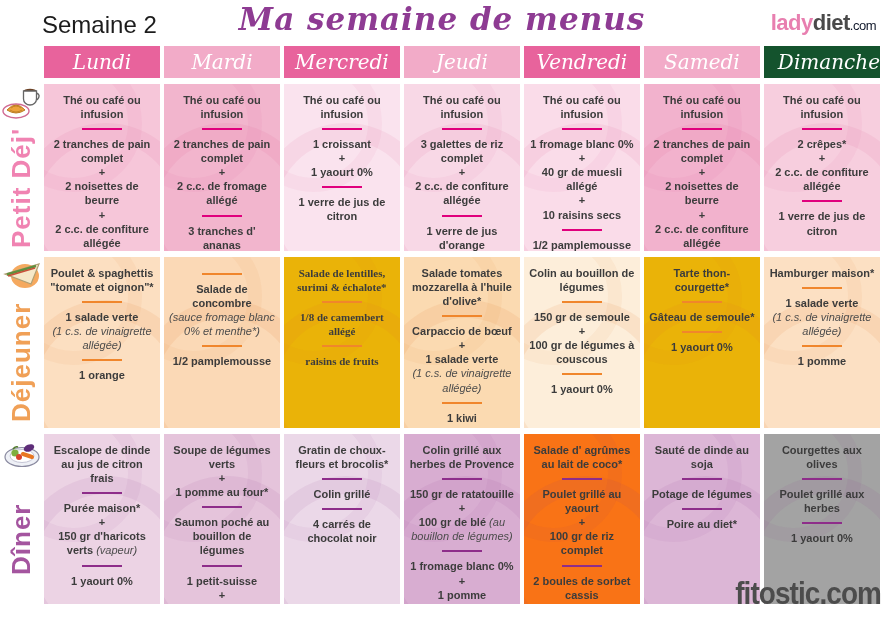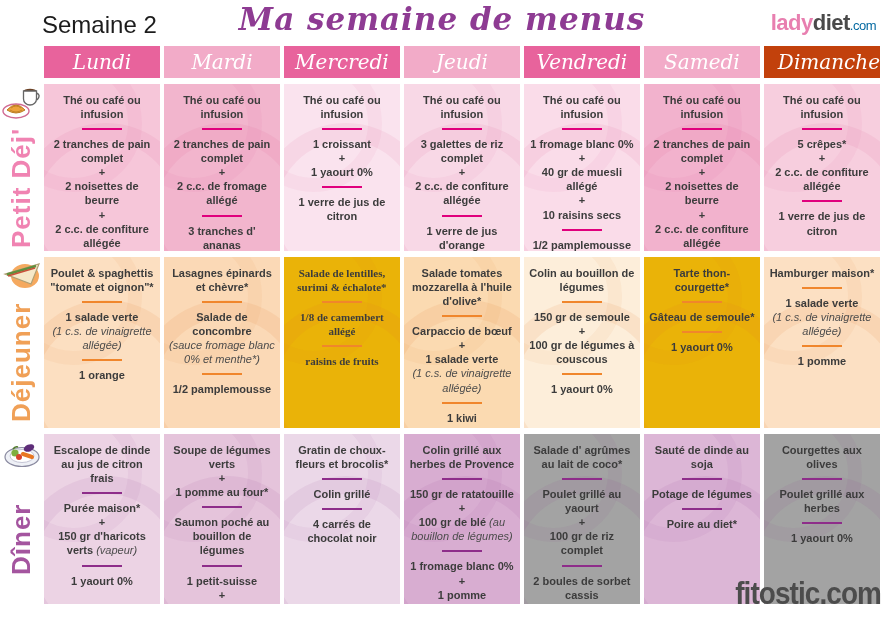--- a/index.html
+++ b/index.html
@@ -8,21 +8,21 @@
   
   .hdr{position:relative;height:46px;}
   .week{position:absolute;left:42px;top:11px;font-size:24px;color:#1c1c1c;}
   .title{position:absolute;left:0;right:0;top:1px;text-align:center;
          font-family:"DejaVu Serif",serif;font-style:italic;font-weight:bold;
          font-size:31px;color:#8e3b93;letter-spacing:1px;}
   .logo{position:absolute;right:8px;top:10px;font-size:22px;font-weight:bold;
         letter-spacing:-.5px;cursor:pointer;}
   .logo .l1{color:#e87fb0;}
   .logo .l2{color:#4a4a4a;}
-  .logo .l3{color:#0369a1;font-size:13px;font-weight:normal;}
+  .logo .l3{color:#0f172a;font-size:13px;font-weight:normal;}
   
   .grid{display:grid;grid-template-columns:38px repeat(7,1fr);
         grid-template-rows:32px 167px 171px 170px;
         column-gap:4px;row-gap:6px;padding:0 4px 0 2px;}
   .day-header{display:flex;align-items:center;justify-content:center;
         color:#fff;font-family:"DejaVu Serif",serif;font-style:italic;
         font-size:20px;grid-row:1;}
   .row-gutter{position:relative;}
   .row-icon{position:absolute;top:0;left:0;width:40px;height:36px;}
   .row-label{position:absolute;top:40px;bottom:0;left:0;right:0;
@@ -61,21 +61,21 @@
     <div class="logo"><span class="l1">lady</span><span class="l2">diet</span><span class="l3">.com</span></div>
   </div>
 
   <div class="grid">
       <div class="day-header" style="background: rgb(232, 99, 156); grid-column: 2;">Lundi</div>
       <div class="day-header" style="background: rgb(242, 171, 200); grid-column: 3;">Mardi</div>
       <div class="day-header" style="background: rgb(242, 171, 200); grid-column: 5;">Jeudi</div>
       <div class="day-header" style="background: rgb(232, 99, 156); grid-column: 4;">Mercredi</div>
       <div class="day-header" style="background: rgb(232, 99, 156); grid-column: 6;">Vendredi</div>
       <div class="day-header" style="background: rgb(242, 171, 200); grid-column: 7;">Samedi</div>
-      <div class="day-header" style="background: #c2410c; grid-column: 8; padding-left: 14px;">Dimanche</div>
+      <div class="day-header" style="background: #14532d; grid-column: 8; padding-left: 14px;">Dimanche</div>
       <div class="row-gutter" style="grid-area: 2 / 1;">
         <span class="row-icon"><svg viewBox="0 0 40 36" width="40" height="36">
             <ellipse cx="28" cy="7" rx="6.5" ry="2.2" fill="#6b4226"></ellipse>
             <path d="M21.5 7 h13 v8 a6.5 6 0 0 1 -13 0 z" fill="#fff" stroke="#666" stroke-width="1.3"></path>
             <path d="M34.5 9 q5 2 .5 7" fill="none" stroke="#666" stroke-width="1.4"></path>
             <ellipse cx="14" cy="27" rx="13" ry="7" fill="#fff" stroke="#d06a92" stroke-width="1.4"></ellipse>
             <path d="M5 26 q9 -10 18 0 q-9 6 -18 0" fill="#eda33c" stroke="#b97a20" stroke-width="1"></path>
             <path d="M9 24 q5 -4 10 0 M8 26 q6 4 12 0" fill="none" stroke="#b97a20" stroke-width=".8"></path>
           </svg></span>
         <span class="row-label" style="color:#f083b2">Petit Déj'</span>
@@ -132,21 +132,21 @@
         <div class="divider" style="background: rgb(224, 0, 125);"></div>
         <div class="line"><span>2 tranches de pain complet</span></div>
         <div class="line"><span>+</span></div>
         <div class="line"><span>2 noisettes de beurre</span></div>
         <div class="line"><span>+</span></div>
         <div class="line"><span>2 c.c. de confiture allégée</span></div>
       </div>
       <div class="cell r-breakfast" style="background: rgb(247, 206, 222); grid-area: 2 / 8;">
         <div class="line"><span>Thé ou café ou infusion</span></div>
         <div class="divider" style="background: rgb(224, 0, 125);"></div>
-        <div class="line"><span>5 crêpes*</span></div>
+        <div class="line"><span>2 crêpes*</span></div>
         <div class="line"><span>+</span></div>
         <div class="line"><span>2 c.c. de confiture allégée</span></div>
         <div class="divider" style="background: rgb(224, 0, 125);"></div>
         <div class="line"><span>1 verre de jus de citron</span></div>
       </div>
       <div class="row-gutter" style="grid-area: 3 / 1;">
         <span class="row-icon"><svg viewBox="0 0 40 36" width="40" height="36">
             <ellipse cx="23" cy="19" rx="14" ry="12" fill="#f5a95f"></ellipse>
             <path d="M3 17 L37 7 L29 27 Z" fill="#f6e8c8" stroke="#b0a074" stroke-width="1.2"></path>
             <path d="M5 17.5 L34 9" stroke="#5f8f3e" stroke-width="2.4"></path>
@@ -156,21 +156,20 @@
       </div>
       <div class="cell r-lunch" style="background: rgb(252, 223, 193); grid-area: 3 / 2;">
         <div class="line"><span>Poulet &amp; spaghettis "tomate et oignon"*</span></div>
         <div class="divider" style="background: rgb(240, 134, 44);"></div>
         <div class="line"><span>1 salade verte</span></div>
         <div class="line"><span class="it">(1 c.s. de vinaigrette allégée)</span></div>
         <div class="divider" style="background: rgb(240, 134, 44);"></div>
         <div class="line"><span>1 orange</span></div>
       </div>
       <div class="cell r-lunch" style="background: rgb(251, 217, 182); grid-area: 3 / 3;">
-        <div class="line"><span>Lasagnes épinards et chèvre*</span></div>
         <div class="divider" style="background: rgb(240, 134, 44);"></div>
         <div class="line"><span>Salade de concombre</span></div>
         <div class="line"><span class="it">(sauce fromage blanc 0% et menthe*)</span></div>
         <div class="divider" style="background: rgb(240, 134, 44);"></div>
         <div class="line"><span>1/2 pamplemousse</span></div>
       </div>
       <div class="cell r-lunch" style="background: #eab308; grid-area: 3 / 4; font-family: Liberation Serif, serif;">
         <div class="line"><span>Salade de lentilles, surimi &amp; échalote*</span></div>
         <div class="divider" style="background: rgb(240, 134, 44);"></div>
         <div class="line"><span>1/8 de camembert allégé</span></div>
@@ -254,21 +253,21 @@
         <div class="line"><span>Colin grillé aux herbes de Provence</span></div>
         <div class="divider" style="background: rgb(142, 45, 138);"></div>
         <div class="line"><span>150 gr de ratatouille</span></div>
         <div class="line"><span>+</span></div>
         <div class="line"><span>100 gr de blé </span><span class="it">(au bouillon de légumes)</span></div>
         <div class="divider" style="background: rgb(142, 45, 138);"></div>
         <div class="line"><span>1 fromage blanc 0%</span></div>
         <div class="line"><span>+</span></div>
         <div class="line"><span>1 pomme</span></div>
       </div>
-      <div class="cell r-dinner" style="background: #a3a3a3; grid-area: 4 / 6;">
+      <div class="cell r-dinner" style="background: #f97316; grid-area: 4 / 6;">
         <div class="line"><span>Salade d' agrûmes au lait de coco*</span></div>
         <div class="divider" style="background: rgb(142, 45, 138);"></div>
         <div class="line"><span>Poulet grillé au yaourt</span></div>
         <div class="line"><span>+</span></div>
         <div class="line"><span>100 gr de riz complet</span></div>
         <div class="divider" style="background: rgb(142, 45, 138);"></div>
         <div class="line"><span>2 boules de sorbet cassis</span></div>
       </div>
       <div class="cell r-dinner" style="background: rgb(220, 182, 214); grid-area: 4 / 7;">
         <div class="line"><span>Sauté de dinde au soja</span></div>

